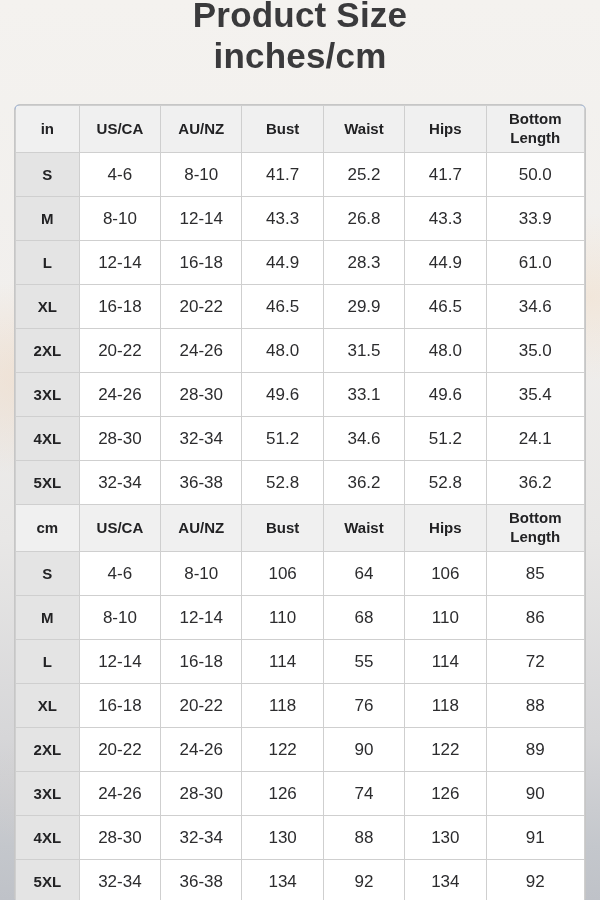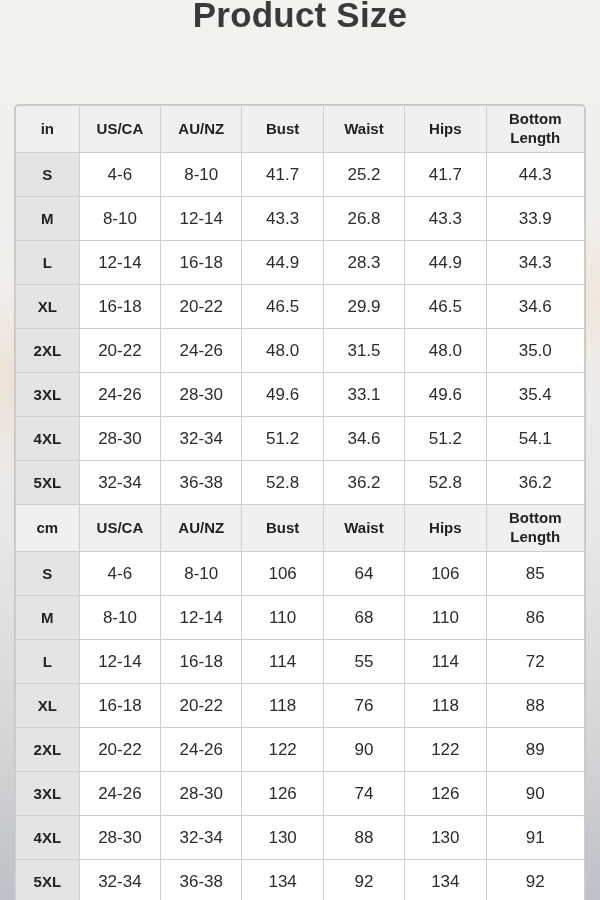--- a/index.html
+++ b/index.html
@@ -76,20 +76,21 @@
   }
   tbody tr { height: 44px; }
   
   table + table { margin-top: -1px; }
 </style>
 </head>
 <body>
 
 <div class="title-block">
   <div>Product Size</div>
+  <div>inches/cm</div>
 </div>
 
 <div class="table-card">
 
   <table>
     <colgroup>
       <col class="c-size">
         <col class="c-mid">
         <col class="c-mid">
         <col class="c-mid">
@@ -109,39 +110,39 @@
       </tr>
     </thead>
     <tbody>
       <tr>
         <td class="size-cell">S</td>
         <td class="value-cell">4-6</td>
         <td class="value-cell">8-10</td>
         <td class="value-cell">41.7</td>
         <td class="value-cell">25.2</td>
         <td class="value-cell">41.7</td>
-        <td class="value-cell">44.3</td>
+        <td class="value-cell">50.0</td>
       </tr>
       <tr>
         <td class="size-cell">M</td>
         <td class="value-cell">8-10</td>
         <td class="value-cell">12-14</td>
         <td class="value-cell">43.3</td>
         <td class="value-cell">26.8</td>
         <td class="value-cell">43.3</td>
         <td class="value-cell">33.9</td>
       </tr>
       <tr>
         <td class="size-cell">L</td>
         <td class="value-cell">12-14</td>
         <td class="value-cell">16-18</td>
         <td class="value-cell">44.9</td>
         <td class="value-cell">28.3</td>
         <td class="value-cell">44.9</td>
-        <td class="value-cell">34.3</td>
+        <td class="value-cell">61.0</td>
       </tr>
       <tr>
         <td class="size-cell">XL</td>
         <td class="value-cell">16-18</td>
         <td class="value-cell">20-22</td>
         <td class="value-cell">46.5</td>
         <td class="value-cell">29.9</td>
         <td class="value-cell">46.5</td>
         <td class="value-cell">34.6</td>
       </tr>
@@ -163,21 +164,21 @@
         <td class="value-cell">49.6</td>
         <td class="value-cell">35.4</td>
       </tr>
       <tr>
         <td class="size-cell">4XL</td>
         <td class="value-cell">28-30</td>
         <td class="value-cell">32-34</td>
         <td class="value-cell">51.2</td>
         <td class="value-cell">34.6</td>
         <td class="value-cell">51.2</td>
-        <td class="value-cell">54.1</td>
+        <td class="value-cell">24.1</td>
       </tr>
       <tr>
         <td class="size-cell">5XL</td>
         <td class="value-cell">32-34</td>
         <td class="value-cell">36-38</td>
         <td class="value-cell">52.8</td>
         <td class="value-cell">36.2</td>
         <td class="value-cell">52.8</td>
         <td class="value-cell">36.2</td>
       </tr>

